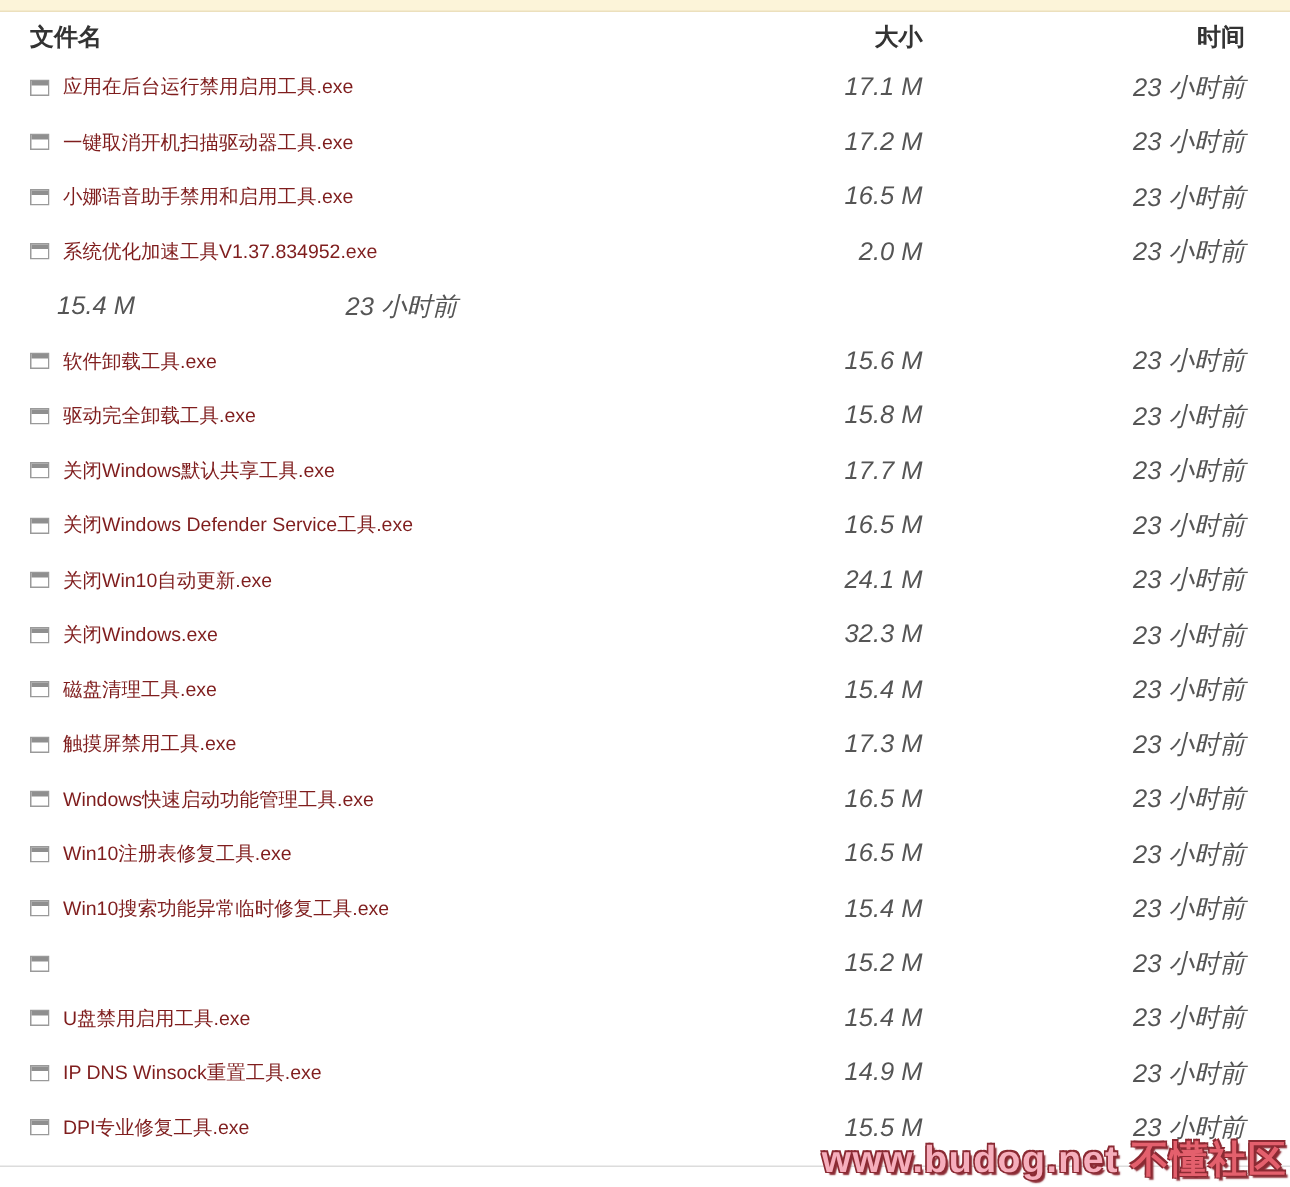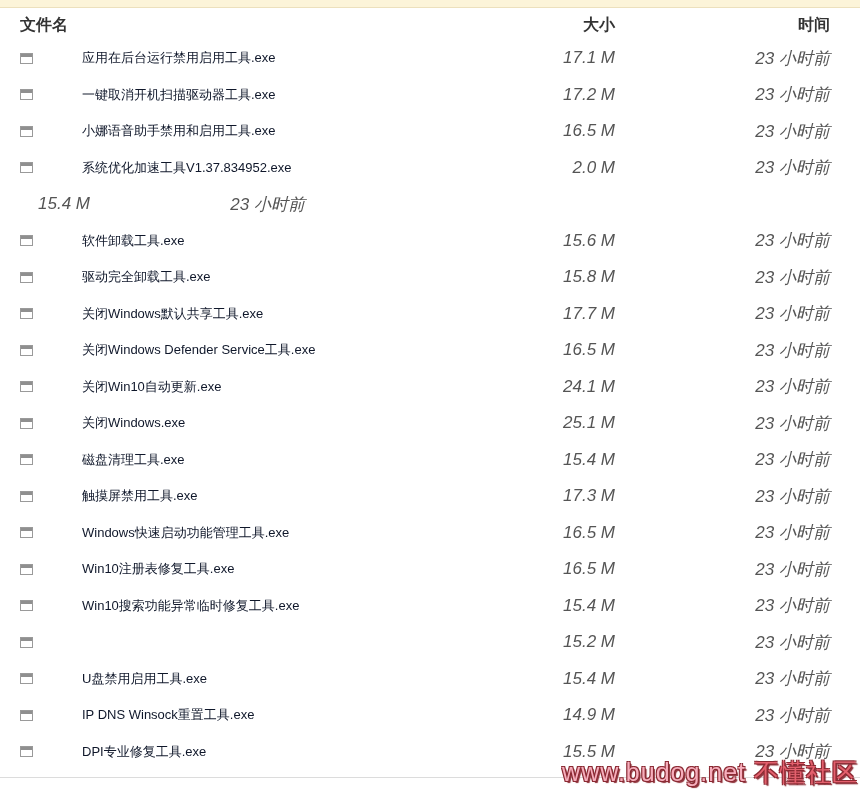--- a/index.html
+++ b/index.html
@@ -59,38 +59,37 @@
   .file-icon {
     display: inline-block;
     width: 13px;
     height: 11px;
     margin-right: 9px;
     flex: 0 0 auto;
     line-height: 0;
   }
   .file-link {
     font-size: 13px;
-    color: #0f172a;
+    color: #7f1d1d;
     text-decoration: none;
     cursor: pointer;
     overflow: hidden;
     text-overflow: ellipsis;
-    margin-left: 40px;
   }
   .bottom-rule {
     border-top: 1px solid #dcdcdc;
     margin-top: 7px;
     width: 100%;
   }
   .watermark {
     position: absolute;
     right: 2px;
     bottom: 2px;
     font-size: 25px;
-    font-weight: normal;
+    font-weight: bold;
     letter-spacing: 1px;
     white-space: nowrap;
     pointer-events: none;
   }
   .watermark .wm-site {
     color: #f6aebc;
     text-shadow: -1px -1px 0 #8b2a33, 1px -1px 0 #8b2a33,
                  -1px 1px 0 #8b2a33, 1px 1px 0 #8b2a33,
                   2px 2px 1px #8b2a33;
   }
@@ -247,21 +246,21 @@
   <div class="row">
     <div class="name-cell">
       <span class="file-icon">
         <svg width="13" height="11" viewBox="0 0 13 11" xmlns="http://www.w3.org/2000/svg">
           <rect x="0.5" y="0.5" width="12" height="10" fill="#ffffff" stroke="#9a9a9a"></rect>
           <rect x="1" y="1" width="11" height="3" fill="#8f8f8f"></rect>
         </svg>
       </span>
       <a class="file-link" href="#">关闭Windows.exe</a>
     </div>
-    <div class="size-cell">25.1 M</div>
+    <div class="size-cell">32.3 M</div>
     <div class="time-cell">23 小时前</div>
   </div>
 
   <div class="row">
     <div class="name-cell">
       <span class="file-icon">
         <svg width="13" height="11" viewBox="0 0 13 11" xmlns="http://www.w3.org/2000/svg">
           <rect x="0.5" y="0.5" width="12" height="10" fill="#ffffff" stroke="#9a9a9a"></rect>
           <rect x="1" y="1" width="11" height="3" fill="#8f8f8f"></rect>
         </svg>

